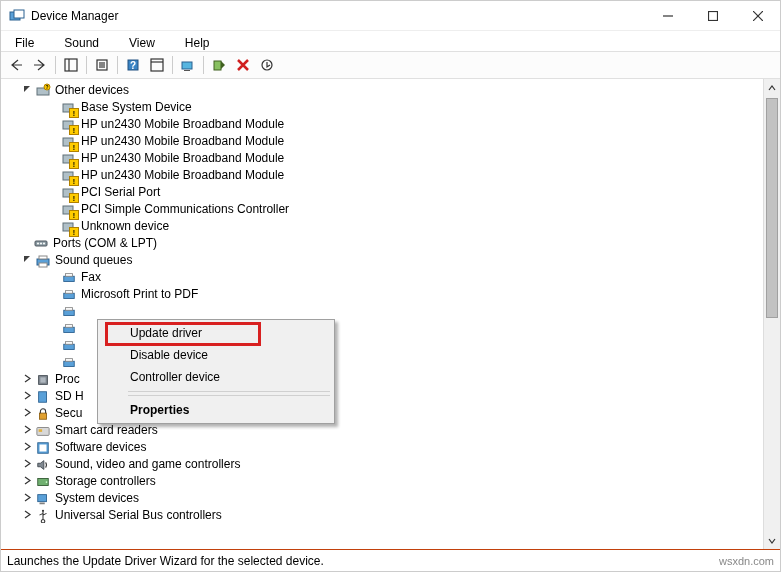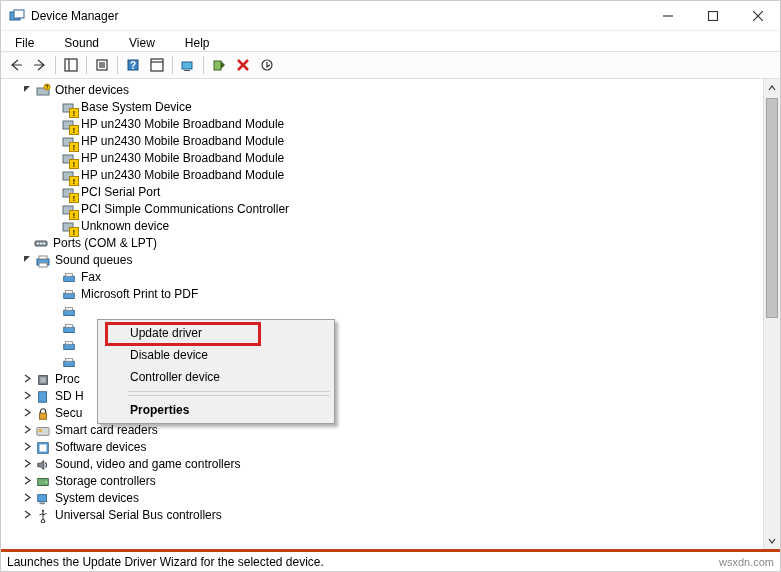--- a/index.html
+++ b/index.html
@@ -41,21 +41,21 @@
   
   
   .context-menu { position: absolute; left: 96px; top: 318px; width: 238px; background: #f0f0f0; border: 1px solid #a0a0a0; box-shadow: 3px 3px 3px rgba(0,0,0,0.3); padding: 2px; z-index:100; }
   .ctx-item { height: 22px; display: flex; align-items: center; padding: 0 20px 0 30px; cursor: default; font-size:12px; }
   .ctx-sep { height: 1px; background: #d0d0d0; margin: 3px 2px 3px 28px; }
   .ctx-item.bold { font-weight: bold; }
   
   .highlight-box { position:absolute; border: 3px solid #d82020; left: 104px; top: 321px; width: 156px; height: 24px; pointer-events:none; z-index:101; }
   
   
-  .statusbar { height: 22px; border-top: 3px solid #c2410c; display: flex; align-items: center; padding: 0 6px; font-size: 12px; justify-content:space-between; position:absolute; bottom:0; left:0; right:0; background:#fff; }
+  .statusbar { height: 22px; border-top: 1px solid #c2410c; display: flex; align-items: center; padding: 0 6px; font-size: 12px; justify-content:space-between; position:absolute; bottom:0; left:0; right:0; background:#fff; }
   
   
   svg .st { stroke:#333; stroke-width:1.2; fill:none; }
 </style>
 </head>
 <body>
 
 <div class="titlebar">
   <span class="icon">
     <svg viewBox="0 0 16 16">

